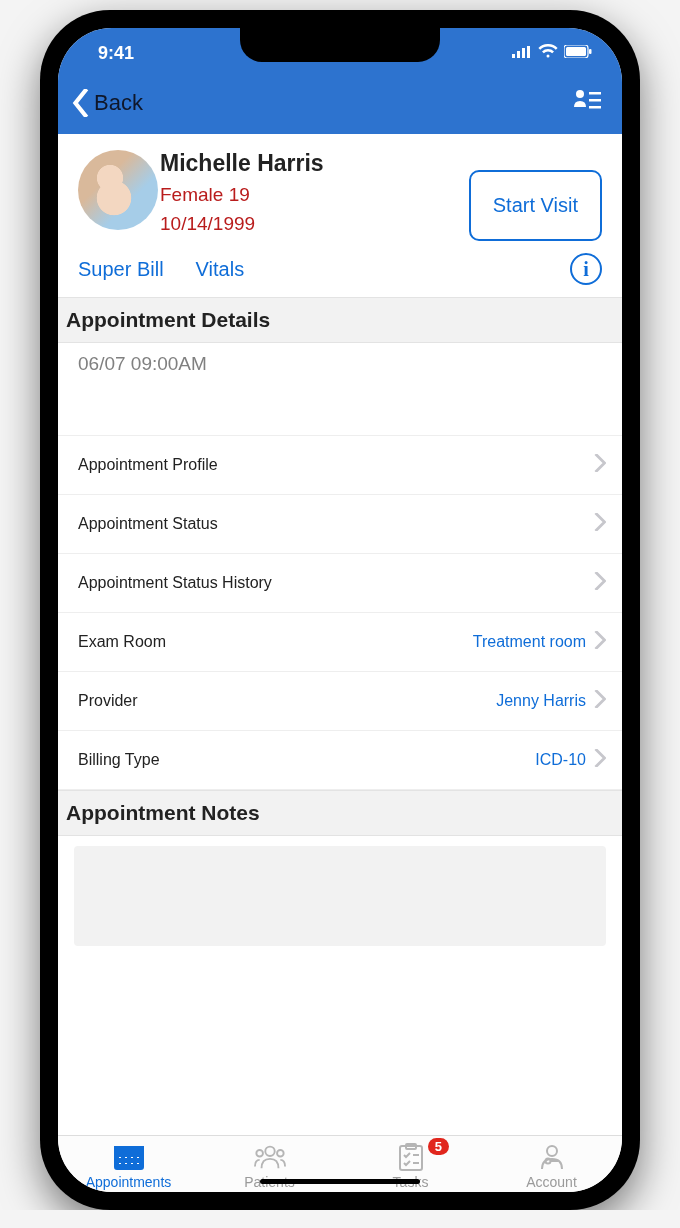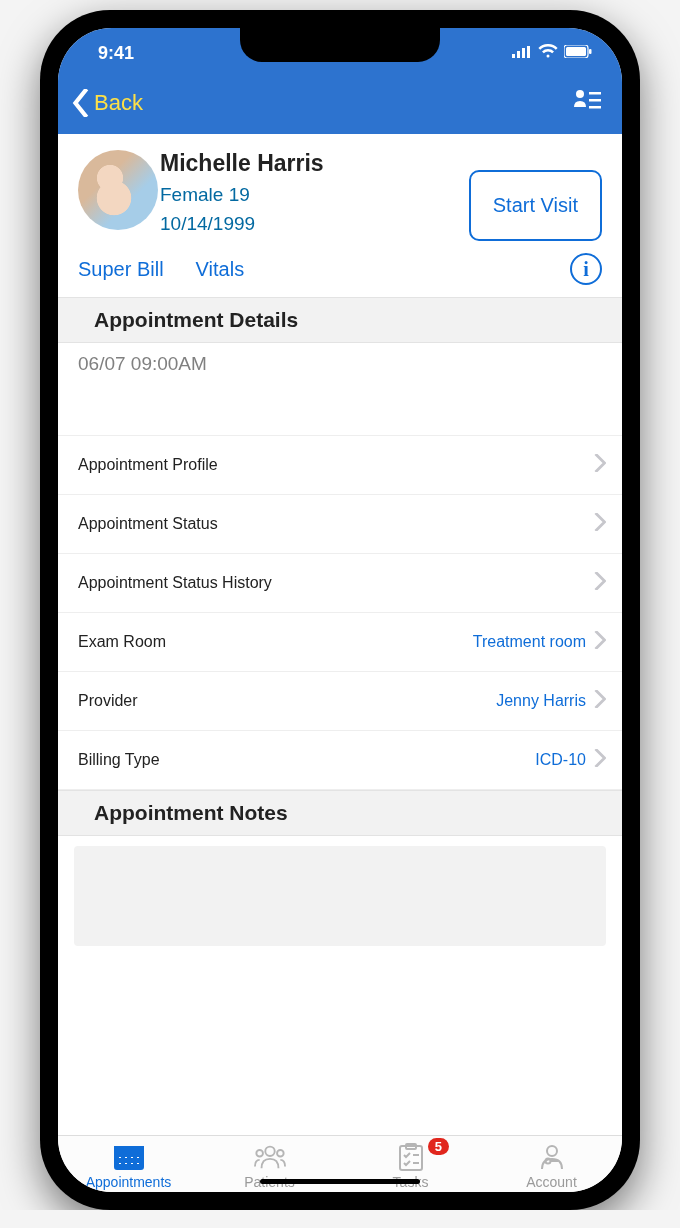--- a/index.html
+++ b/index.html
@@ -53,21 +53,21 @@
     font-weight: 600;
   }
   .status-right { display: flex; gap: 6px; align-items: center; }
   .status-right span { font-size: 16px; }
   .navbar {
     background: #2d73cf;
     display: flex;
     justify-content: space-between;
     align-items: center;
     padding: 10px 20px 16px 12px;
-    color: #fde047;
+    color: #0f172a;
   }
   .back-btn { display: flex; align-items: center; font-size: 22px; cursor: pointer; }
   .back-btn svg { width: 22px; height: 28px; fill: #fff; margin-right: 2px;}
   .menu-icon svg { width: 30px; height: 26px; fill: #fff; }
   .patient-card {
     display: flex;
     padding: 16px 20px 8px 20px;
     align-items: flex-start;
     gap: 2px;
   }
@@ -76,21 +76,21 @@
     background: linear-gradient(135deg,#d9b99b 35%, #a6cde8 65%);
     position: relative; overflow: hidden; flex-shrink: 0;
   }
   .avatar::after {
     content: ""; position: absolute; inset: 0;
     background: radial-gradient(circle at 40% 35%, #f3d7c1 18%, transparent 19%),
                 radial-gradient(circle at 45% 60%, #f3d7c1 26%, transparent 27%);
   }
   .patient-info { flex: 1; }
   .patient-name { font-size: 23px; font-weight: 700; color: #222; margin-bottom: 4px;}
-  .patient-sub { font-size: 19px; color: #0369a1; line-height: 1.5; }
+  .patient-sub { font-size: 19px; color: #b91c1c; line-height: 1.5; }
   .start-visit {
     border: 2px solid #0f6dd8;
     color: #0f6dd8;
     background: #fff;
     border-radius: 10px;
     padding: 22px 22px;
     font-size: 20px;
     font-weight: 500;
     cursor: pointer;
     margin-top: 20px;
@@ -110,21 +110,21 @@
   .info-icon {
     width: 32px; height: 32px; border: 2.5px solid #0f6dd8; border-radius: 50%;
     display: flex; align-items: center; justify-content: center;
     color: #0f6dd8; font-size: 20px; font-weight: 600; font-family: Georgia, serif;
     cursor: pointer;
   }
   .section-header {
     background: #f2f2f2;
     border-top: 1px solid #e3e3e3;
     border-bottom: 1px solid #e3e3e3;
-    padding: 10px 36px;
+    padding: 10px 8px;
     font-size: 21px;
     font-weight: 700;
     color: #222;
   }
   .datetime {
     padding: 10px 20px 60px 20px;
     font-size: 19px;
     color: #808080;
     border-bottom: 1px solid #eee;
   }

